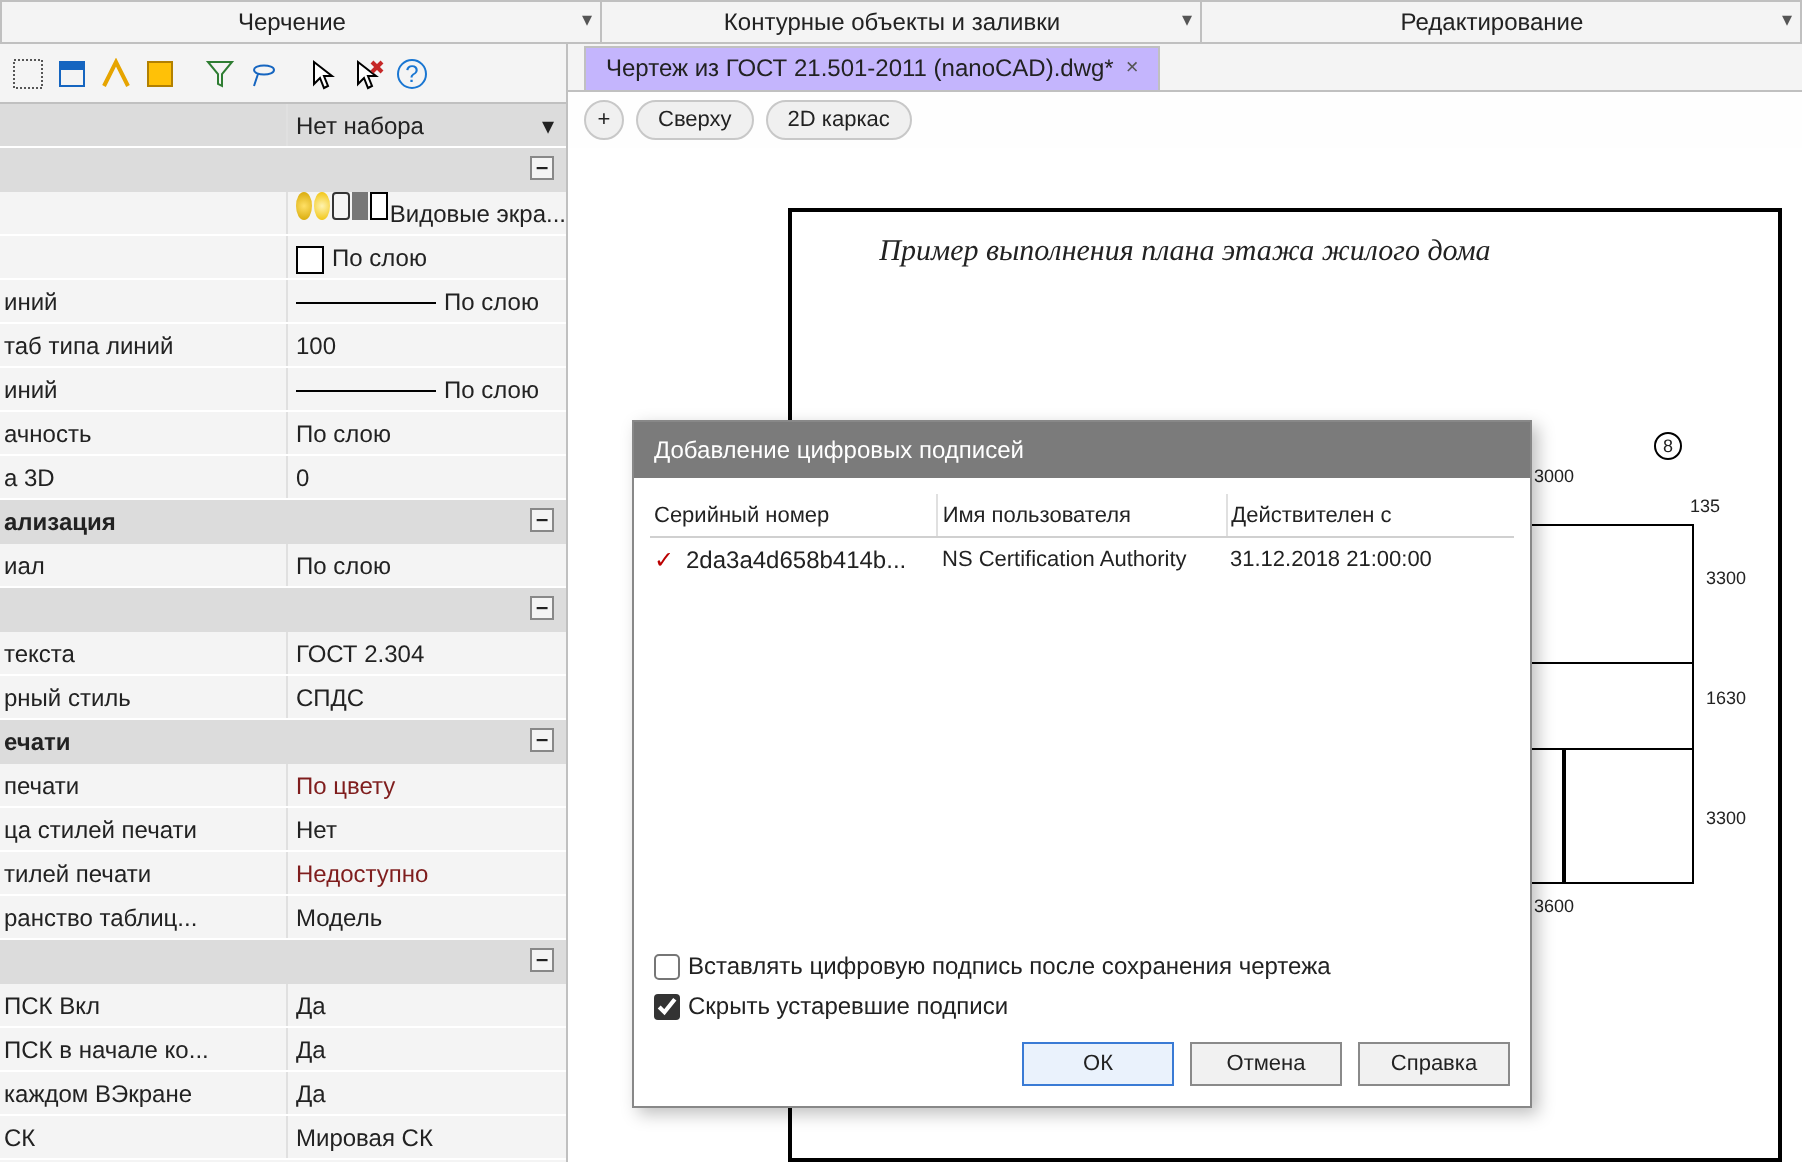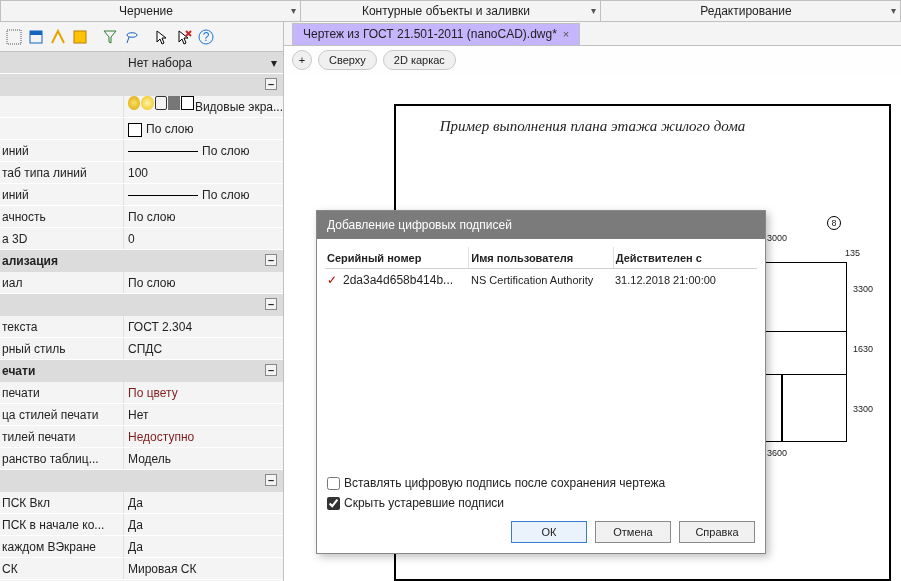--- a/index.html
+++ b/index.html
@@ -15,21 +15,21 @@
 
   
   .left { width: 284px; background: #f4f4f4; border-right: 1px solid #c0c0c0; display: flex; flex-direction: column; overflow: hidden; }
   .toolbar { height: 30px; border-bottom: 1px solid #c0c0c0; display: flex; align-items: center; padding: 0 4px; position: relative; }
   .tool-ico { width: 20px; height: 20px; display: inline-flex; align-items: center; justify-content: center; margin-right: 2px; }
   .tool-ico svg { width: 16px; height: 16px; }
 
   .prop-grid { flex: 1; overflow: hidden; }
   .prop-row { display: flex; height: 22px; border-bottom: 1px solid #fff; }
   .prop-row.head { background: #dcdcdc; }
-  .prop-row .k { width: 124px; padding-left: 2px; line-height: 22px; white-space: nowrap; overflow: hidden; text-overflow: ellipsis; border-right: 1px solid #e0e0e0; }
+  .prop-row .k { width: 144px; padding-left: 2px; line-height: 22px; white-space: nowrap; overflow: hidden; text-overflow: ellipsis; border-right: 1px solid #e0e0e0; }
   .prop-row .v { flex: 1; padding-left: 4px; line-height: 22px; white-space: nowrap; overflow: hidden; text-overflow: ellipsis; }
   .prop-row.head .v { display: flex; align-items: center; justify-content: flex-end; padding-right: 6px; }
   .prop-row.head .v span:first-child { margin-right: auto; }
   .prop-row .v.muted { color: #7f1d1d; }
   .sec { background: #dcdcdc; height: 22px; line-height: 22px; padding-left: 2px; font-weight: bold; position: relative; }
   .sec .collapse { position: absolute; right: 6px; top: 4px; width: 12px; height: 12px; border: 1px solid #888; text-align: center; line-height: 10px; font-size: 11px; background: #f4f4f4; }
   .line-sample { display: inline-block; width: 70px; border-top: 1px solid #000; vertical-align: middle; margin-right: 4px; }
   .sw-row { display: flex; align-items: flex-start; gap: 1px; }
   .sw { width: 14px; height: 14px; display: inline-block; }
   .sw.bulb { background: radial-gradient(circle,#ffe066,#d4a500); border-radius: 50%; }
@@ -52,21 +52,21 @@
   .drawing-frame { position: absolute; left: 110px; top: 30px; right: 10px; bottom: 0; border: 2px solid #000; background: #fff; }
   .drawing-title { position: absolute; top: 44px; left: 0; right: 0; text-align: center; font-family: Georgia, serif; font-style: italic; font-size: 15px; }
   .floorplan { position: absolute; right: 24px; top: 150px; width: 160px; height: 230px; }
   .floorplan .box { position: absolute; border: 1px solid #000; }
   .floorplan .dim { position: absolute; font-size: 9px; }
   .grid-bubble { width: 14px; height: 14px; border: 1px solid #000; border-radius: 50%; text-align: center; line-height: 12px; font-size: 9px; position: absolute; background:#fff; }
 
   
   .dialog { position: absolute; left: 316px; top: 210px; width: 450px; background: #fff; border: 1px solid #888; box-shadow: 3px 3px 8px rgba(0,0,0,.25); }
   .dialog .titlebar { height: 28px; background: #7b7b7b; color: #fff; line-height: 28px; padding-left: 10px; font-size: 12px; }
-  .dialog .cols { display: flex; height: 22px; border-bottom: 1px solid #d0d0d0; margin: 8px 8px 0; font-weight: bold; }
+  .dialog .cols { display: flex; height: 22px; border-bottom: 1px solid #d0d0d0; margin: 8px 8px 0; }
   .dialog .cols div { flex: 1; padding-left: 2px; line-height: 22px; font-size: 11px; border-right: 1px solid #e0e0e0; white-space: nowrap; overflow:hidden; }
   .dialog .cols div:last-child { border-right: none; }
   .dialog .row { display: flex; height: 22px; margin: 0 8px; }
   .dialog .row div { flex: 1; padding-left: 2px; line-height: 22px; font-size: 11px; white-space: nowrap; overflow: hidden; text-overflow: ellipsis; }
   .dialog .row .chk { width: 14px; height: 14px; display:inline-block; color: #b00; margin-right: 2px; }
   .dialog .body-space { height: 180px; }
   .dialog .opts { padding: 2px 10px; font-size: 11px; }
   .dialog .opts label { display: flex; align-items: center; gap: 4px; height: 20px; }
   .dialog .btns { display: flex; justify-content: flex-end; gap: 8px; padding: 6px 10px 10px; }
   .dialog .btns button { width: 76px; height: 22px; border: 1px solid #8a8a8a; background: #f1f1f1; font-size: 11px; }

